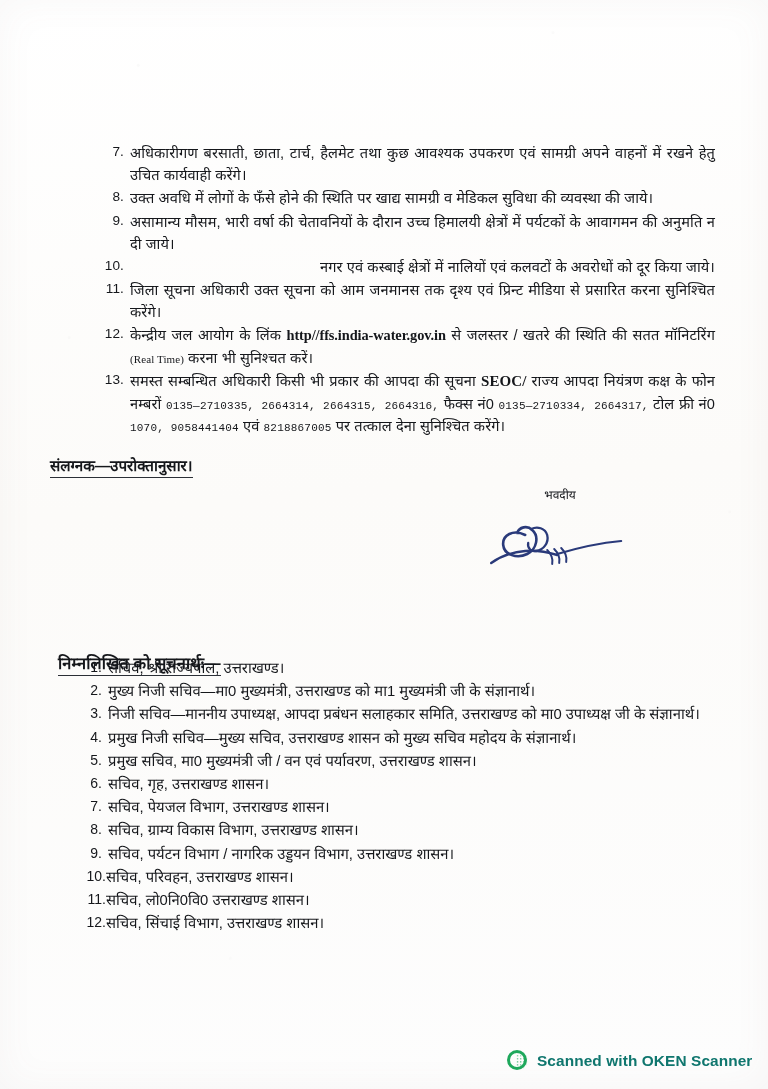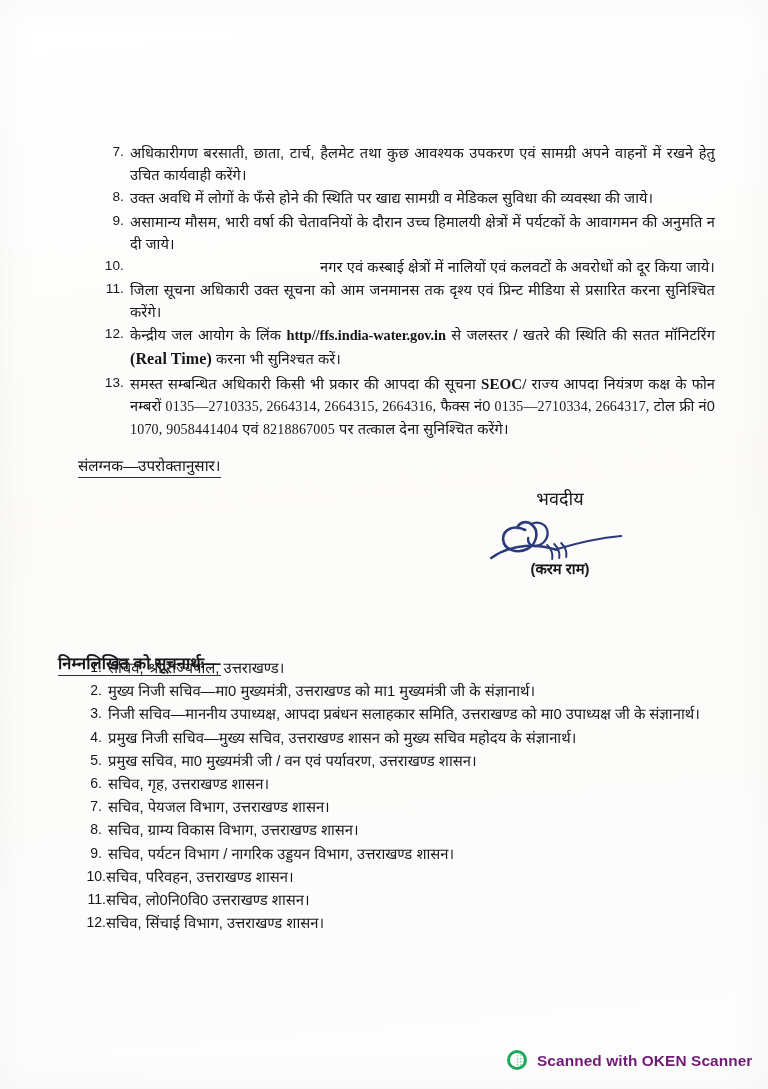--- a/index.html
+++ b/index.html
@@ -88,53 +88,54 @@
     letter-spacing: -0.1px;
   }
   .serif-abbr {
     font-family: "Liberation Serif", "DejaVu Serif", serif;
     font-weight: 700;
     font-size: 15px;
     margin-top: 12px;
   }
   .serif-small {
     font-family: "Liberation Serif", "DejaVu Serif", serif;
-    font-weight: 700;
-    font-size: 16px;
+    font-weight: 400;
+    font-size: 11px;
   }
   .digits {
-    font-family: Liberation Serif, serif;
-    font-size: 14px;
+    font-family: Liberation Mono, monospace;
+    font-size: 11px;
     letter-spacing: 0.2px;
   }
 
   
   .enclosure {
     position: absolute;
-    left: 78px;
+    left: 50px;
     top: 455px;
     font-size: 15.2px;
     line-height: 1.4;
     color: #15171b;
     border-bottom: 1.4px solid #2b2f36;
     padding-bottom: 1px;
+    font-weight: bold;
   }
 
   
   .sign-block {
     position: absolute;
     left: 400px;
     top: 486px;
     width: 320px;
     text-align: center;
     color: #15171b;
   }
   .sign-salut {
-    font-size: 18px;
-    margin-bottom: 4px;
+    font-size: 12px;
+    margin-bottom: 16px;
   }
   .sign-graphic {
     height: 46px;
     position: relative;
   }
   .sign-graphic svg {
     position: absolute;
     left: 50%;
     top: 0;
     transform: translateX(-52%);
@@ -231,21 +232,21 @@
     background-image:
       radial-gradient(circle, #1ea85c 0.9px, transparent 1.1px);
     background-size: 3.1px 3.1px;
     opacity: 0.55;
     -webkit-mask-image: radial-gradient(circle at 15% 50%, #000 28%, transparent 78%);
     mask-image: radial-gradient(circle at 15% 50%, #000 28%, transparent 78%);
   }
   .oken-label {
     font-size: 15.4px;
     font-weight: 700;
-    color: #701a75;
+    color: #0f766e;
     letter-spacing: 0.1px;
     white-space: nowrap;
   }
 </style>
 </head>
 <body>
 
 <div class="page">
   <div class="scan-grain"></div>
   <div class="scan-edge"></div>
@@ -298,21 +299,20 @@
           <path d="M64 16 C52 10, 41 16, 42 26 C43 36, 56 40, 66 35 C76 30, 78 17, 71 11 C66 6, 58 8, 56 14" stroke-width="2.6"></path>
           <path d="M70 10 C76 7, 84 9, 86 16 C88 24, 82 31, 75 32 C70 33, 66 29, 67 24" stroke-width="2.3"></path>
           <path d="M30 44 C40 37, 52 33, 64 32 C76 31, 86 33, 96 36" stroke-width="2.4"></path>
           <path d="M86 31 C90 35, 92 40, 91 45" stroke-width="2"></path>
           <path d="M93 30 C97 34, 99 39, 98 44" stroke-width="2"></path>
           <path d="M100 29 C104 33, 106 38, 105 43" stroke-width="2"></path>
           <path d="M96 35 C116 29, 138 24, 160 22" stroke-width="2.1"></path>
         </g>
       </svg>
     </div>
-    <div class="sign-name">(करम राम)</div>
   </div>
 
   <div class="dist-heading">निम्नलिखित को सूचनार्थः—</div>
 
   <ol class="dist-list">
     <li class="dist-item">
       <span class="num">1.</span>
       <span class="body left">सचिव, श्री राज्यपाल, उत्तराखण्ड।</span>
     </li>
     <li class="dist-item">

